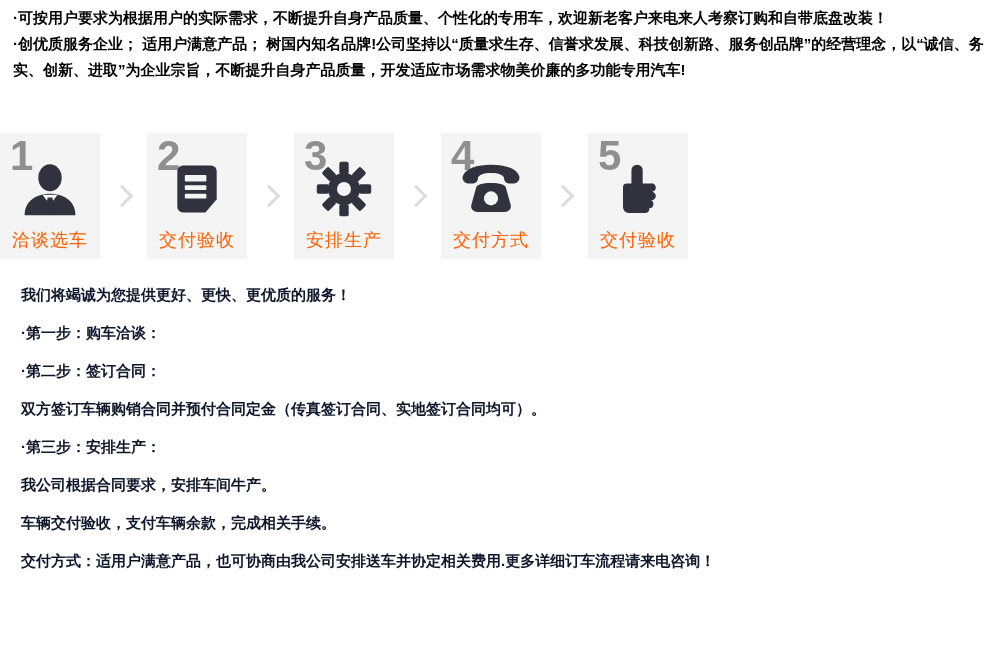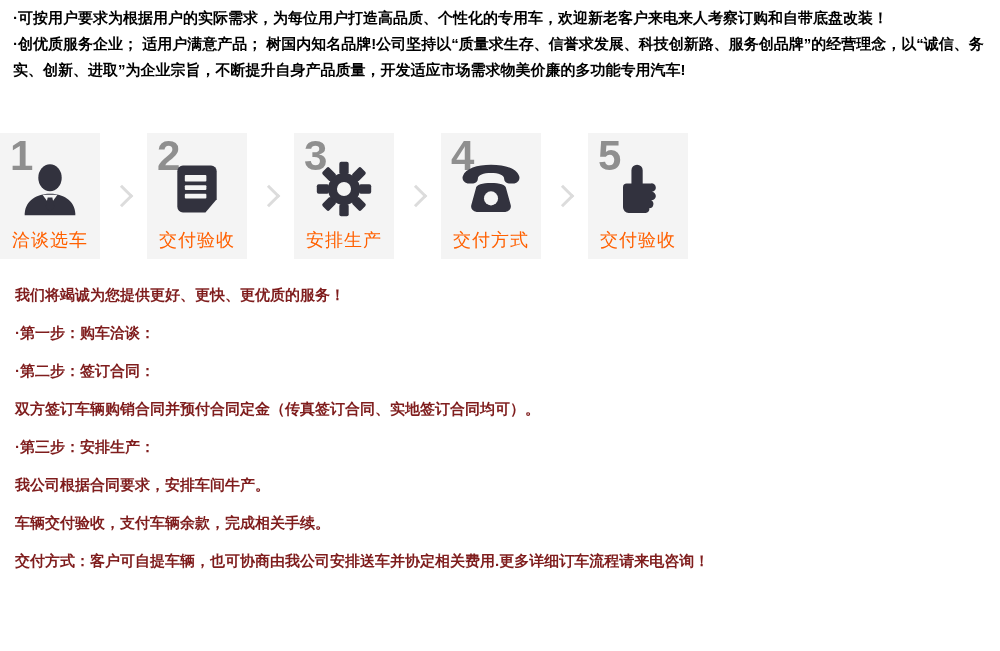--- a/index.html
+++ b/index.html
@@ -79,35 +79,35 @@
     margin-right: 4px;
   }
 
   
   .details {
     position: absolute;
     top: 284px; left: 13px;
     width: 980px;
   }
   .details p {
-    margin: 0 0 17px 2px;
+    margin: 0 0 17px 8px;
     font-size: 15px;
     font-weight: bold;
     line-height: 21px;
-    color: #7f1d1d;
+    color: #0f172a;
     white-space: nowrap;
   }
 </style>
 </head>
 <body>
 
 <div class="page">
 
   <div class="intro">
-    <p>·可按用户要求为根据用户的实际需求，为每位用户打造高品质、个性化的专用车，欢迎新老客户来电来人考察订购和自带底盘改装！</p>
+    <p>·可按用户要求为根据用户的实际需求，不断提升自身产品质量、个性化的专用车，欢迎新老客户来电来人考察订购和自带底盘改装！</p>
     <p>·创优质服务企业； 适用户满意产品； 树国内知名品牌!公司坚持以“质量求生存、信誉求发展、科技创新路、服务创品牌”的经营理念，以“诚信、务实、创新、进取”为企业宗旨，不断提升自身产品质量，开发适应市场需求物美价廉的多功能专用汽车!</p>
   </div>
 
   <div class="steps">
 
     <div class="step-card">
       <span class="step-num">1</span>
       <span class="step-icon">
         <svg viewBox="0 0 64 64">
           <ellipse cx="32" cy="20" rx="12.5" ry="14.5" fill="#32323e"></ellipse>
@@ -194,16 +194,16 @@
   </div>
 
   <div class="details">
     <p>我们将竭诚为您提供更好、更快、更优质的服务！</p>
     <p>·第一步：购车洽谈：</p>
     <p>·第二步：签订合同：</p>
     <p>双方签订车辆购销合同并预付合同定金（传真签订合同、实地签订合同均可）。</p>
     <p>·第三步：安排生产：</p>
     <p>我公司根据合同要求，安排车间牛产。</p>
     <p>车辆交付验收，支付车辆余款，完成相关手续。</p>
-    <p>交付方式：客户可自提车辆，也可协商由我公司安排送车并协定相关费用.更多详细订车流程请来电咨询！</p>
+    <p>交付方式：适用户满意产品，也可协商由我公司安排送车并协定相关费用.更多详细订车流程请来电咨询！</p>
   </div>
 
 </div>
 
 </body></html>

